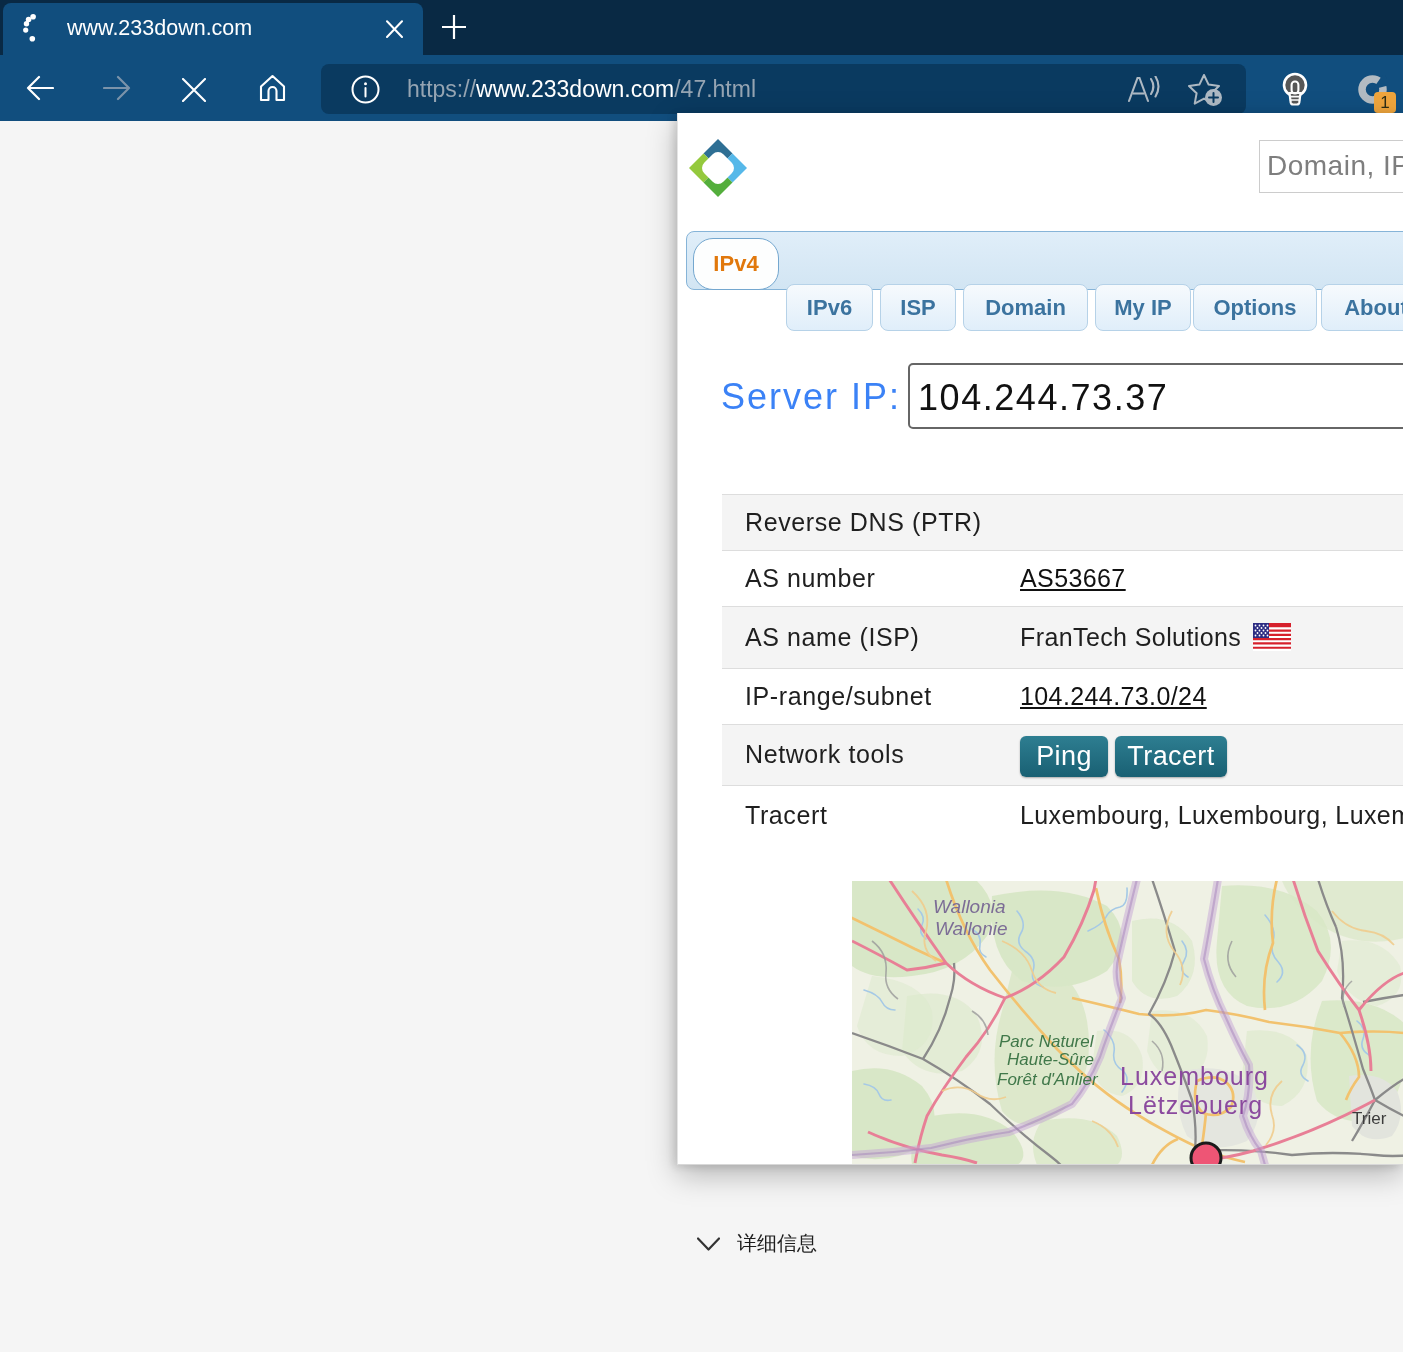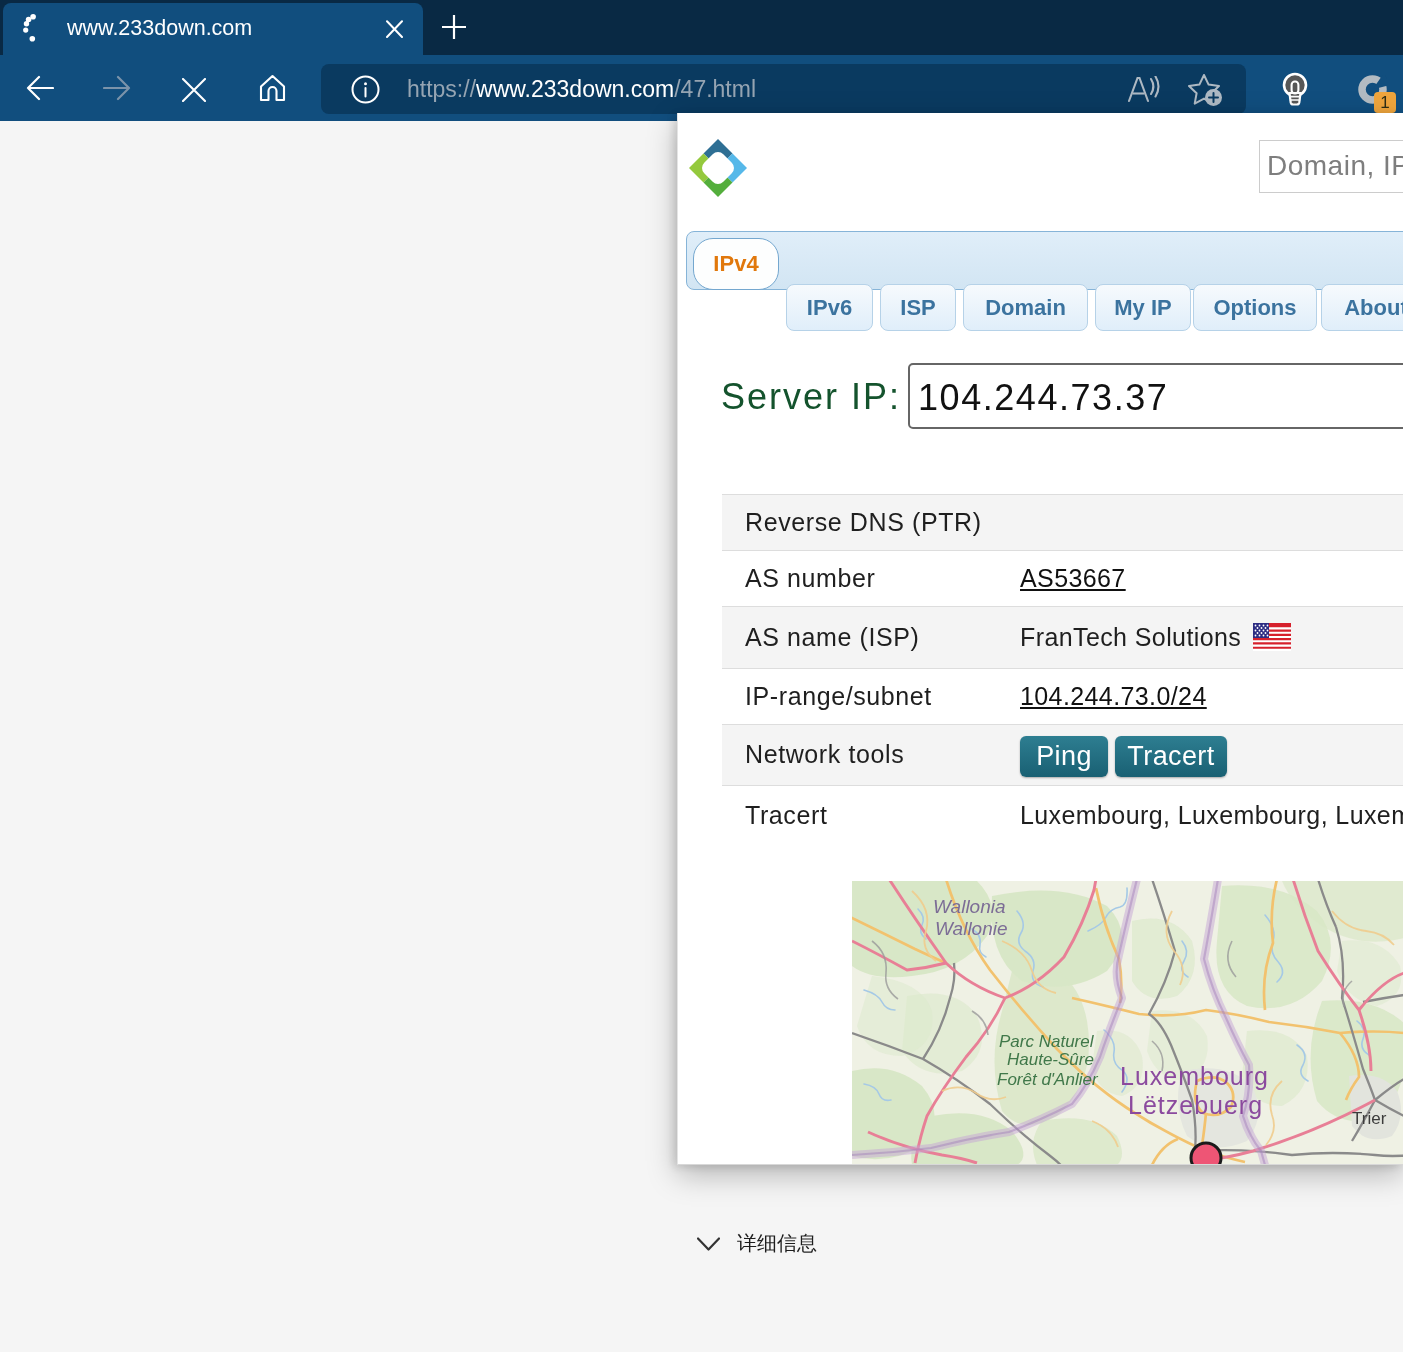--- a/index.html
+++ b/index.html
@@ -106,21 +106,21 @@
   <div class="abs" style="left:8px;top:118px;width:740px;height:59px;border:1px solid #86b4d8;border-radius:8px;background:linear-gradient(#e0eef9,#d2e5f3);">
     <div class="abs tabi" style="left:99px;width:87px;">IPv6</div>
     <div class="abs tabi" style="left:193px;width:76px;">ISP</div>
     <div class="abs tabi" style="left:276px;width:125px;">Domain</div>
     <div class="abs tabi" style="left:408px;width:96px;">My IP</div>
     <div class="abs tabi" style="left:506px;width:124px;">Options</div>
     <div class="abs tabi" style="left:634px;width:110px;">About</div>
     <div class="abs" style="left:6px;top:6px;width:86px;height:52px;background:#fdfefe;border:1px solid #74a7cf;border-radius:20px;color:#e1780c;font-weight:bold;font-size:22px;text-align:center;line-height:50px;">IPv4</div>
   </div>
 
-  <div class="abs" style="left:43px;top:263px;font-size:36px;color:#14532d;letter-spacing:2px;">Server IP:</div>
+  <div class="abs" style="left:43px;top:263px;font-size:36px;color:#3b82f6;letter-spacing:2px;">Server IP:</div>
   <div class="abs" style="left:230px;top:250px;width:540px;height:66px;border:2px solid #666;border-radius:5px;background:#fff;">
     <div style="margin:12px 0 0 8px;font-size:36px;color:#111;letter-spacing:1.55px;">104.244.73.37</div>
   </div>
 
   <div class="abs" style="left:44px;top:380.5px;width:700px;">
     <div class="trow zeb" style="height:56.5px;">
         <div class="tl">Reverse DNS (PTR)</div>
       </div>
     <div class="trow" style="height:56px;">
         <div class="tl">AS number</div>

